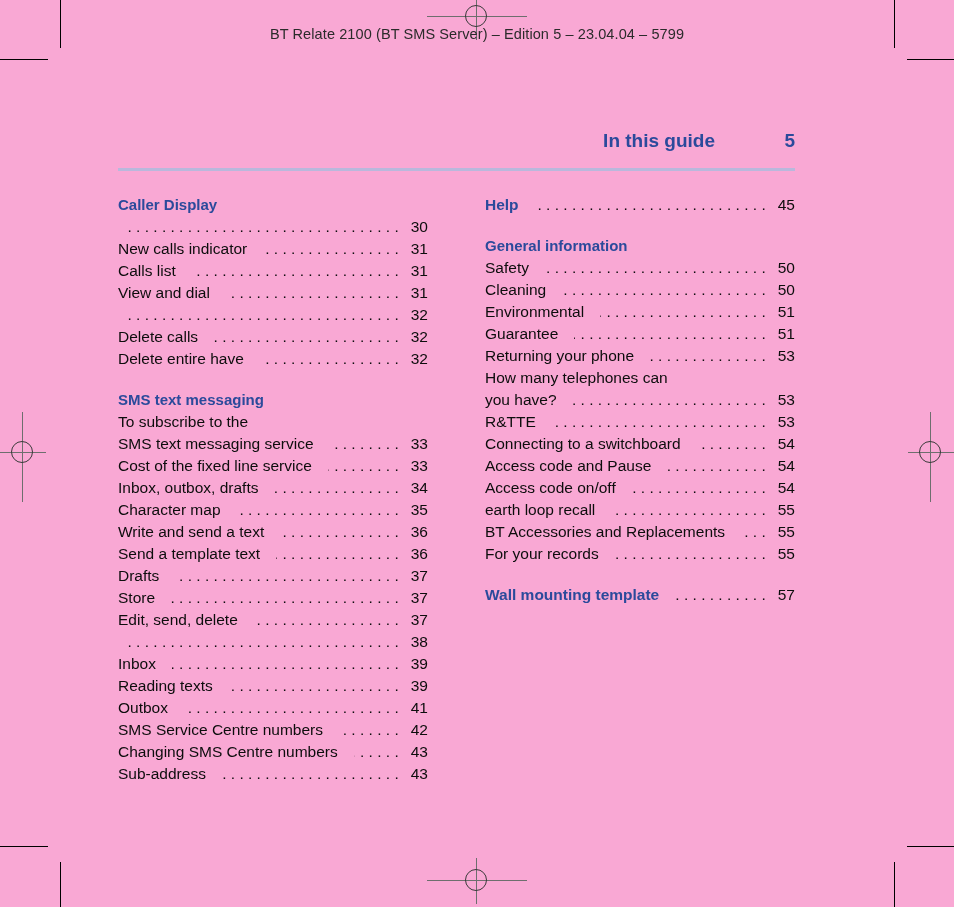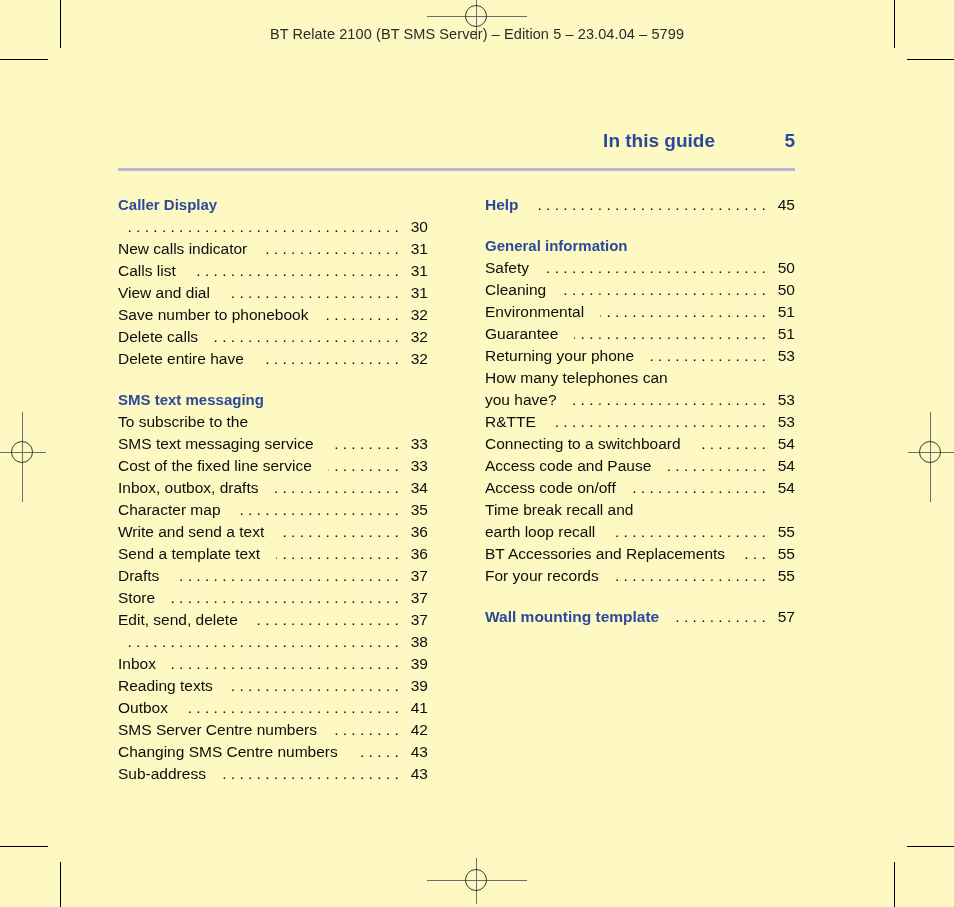--- a/index.html
+++ b/index.html
@@ -8,21 +8,21 @@
     background: #ffffff;
   }
   body {
     font-family: "Liberation Sans", sans-serif;
     -webkit-font-smoothing: antialiased;
   }
   #page {
     position: relative;
     width: 954px;
     height: 907px;
-    background: #fef9c3;
+    background: #f9a8d4;
     overflow: hidden;
   }
 
   
   .crop {
     position: absolute;
     background: #000000;
   }
   .crop.v { width: 1px; }
   .crop.h { height: 1px; }
@@ -233,21 +233,20 @@
           <span class="t">Calls list</span>
           <span class="leader">. . . . . . . . . . . . . . . . . . . . . . . . . . . . . . . . . . . . . . . . . . . . . . . . . . . . . . . . . . . . . . . . . . . . . . . . . . . . . . . . . . . . . . . . . . </span>
           <span class="pg">31</span>
         </div>
         <div class="toc-row">
           <span class="t">View and dial</span>
           <span class="leader">. . . . . . . . . . . . . . . . . . . . . . . . . . . . . . . . . . . . . . . . . . . . . . . . . . . . . . . . . . . . . . . . . . . . . . . . . . . . . . . . . . . . . . . . . . </span>
           <span class="pg">31</span>
         </div>
         <div class="toc-row">
-          <span class="t">Save number to phonebook</span>
           <span class="leader">. . . . . . . . . . . . . . . . . . . . . . . . . . . . . . . . . . . . . . . . . . . . . . . . . . . . . . . . . . . . . . . . . . . . . . . . . . . . . . . . . . . . . . . . . . </span>
           <span class="pg">32</span>
         </div>
         <div class="toc-row">
           <span class="t">Delete calls</span>
           <span class="leader">. . . . . . . . . . . . . . . . . . . . . . . . . . . . . . . . . . . . . . . . . . . . . . . . . . . . . . . . . . . . . . . . . . . . . . . . . . . . . . . . . . . . . . . . . . </span>
           <span class="pg">32</span>
         </div>
         <div class="toc-row">
           <span class="t">Delete entire have</span>
@@ -318,21 +317,21 @@
           <span class="t">Reading texts</span>
           <span class="leader">. . . . . . . . . . . . . . . . . . . . . . . . . . . . . . . . . . . . . . . . . . . . . . . . . . . . . . . . . . . . . . . . . . . . . . . . . . . . . . . . . . . . . . . . . . </span>
           <span class="pg">39</span>
         </div>
         <div class="toc-row">
           <span class="t">Outbox</span>
           <span class="leader">. . . . . . . . . . . . . . . . . . . . . . . . . . . . . . . . . . . . . . . . . . . . . . . . . . . . . . . . . . . . . . . . . . . . . . . . . . . . . . . . . . . . . . . . . . </span>
           <span class="pg">41</span>
         </div>
         <div class="toc-row">
-          <span class="t">SMS Server Centre numbers</span>
+          <span class="t">SMS Service Centre numbers</span>
           <span class="leader">. . . . . . . . . . . . . . . . . . . . . . . . . . . . . . . . . . . . . . . . . . . . . . . . . . . . . . . . . . . . . . . . . . . . . . . . . . . . . . . . . . . . . . . . . . </span>
           <span class="pg">42</span>
         </div>
         <div class="toc-row">
           <span class="t">Changing SMS Centre numbers</span>
           <span class="leader">. . . . . . . . . . . . . . . . . . . . . . . . . . . . . . . . . . . . . . . . . . . . . . . . . . . . . . . . . . . . . . . . . . . . . . . . . . . . . . . . . . . . . . . . . . </span>
           <span class="pg">43</span>
         </div>
         <div class="toc-row">
           <span class="t">Sub-address</span>
@@ -397,23 +396,20 @@
         <div class="toc-row">
           <span class="t">Access code and Pause</span>
           <span class="leader">. . . . . . . . . . . . . . . . . . . . . . . . . . . . . . . . . . . . . . . . . . . . . . . . . . . . . . . . . . . . . . . . . . . . . . . . . . . . . . . . . . . . . . . . . . </span>
           <span class="pg">54</span>
         </div>
         <div class="toc-row">
           <span class="t">Access code on/off</span>
           <span class="leader">. . . . . . . . . . . . . . . . . . . . . . . . . . . . . . . . . . . . . . . . . . . . . . . . . . . . . . . . . . . . . . . . . . . . . . . . . . . . . . . . . . . . . . . . . . </span>
           <span class="pg">54</span>
         </div>
-        <div class="toc-row wrap-line">
-          <span class="t">Time break recall and</span>
-        </div>
         <div class="toc-row">
           <span class="t">earth loop recall</span>
           <span class="leader">. . . . . . . . . . . . . . . . . . . . . . . . . . . . . . . . . . . . . . . . . . . . . . . . . . . . . . . . . . . . . . . . . . . . . . . . . . . . . . . . . . . . . . . . . . </span>
           <span class="pg">55</span>
         </div>
         <div class="toc-row">
           <span class="t">BT Accessories and Replacements</span>
           <span class="leader">. . . . . . . . . . . . . . . . . . . . . . . . . . . . . . . . . . . . . . . . . . . . . . . . . . . . . . . . . . . . . . . . . . . . . . . . . . . . . . . . . . . . . . . . . . </span>
           <span class="pg">55</span>
         </div>

